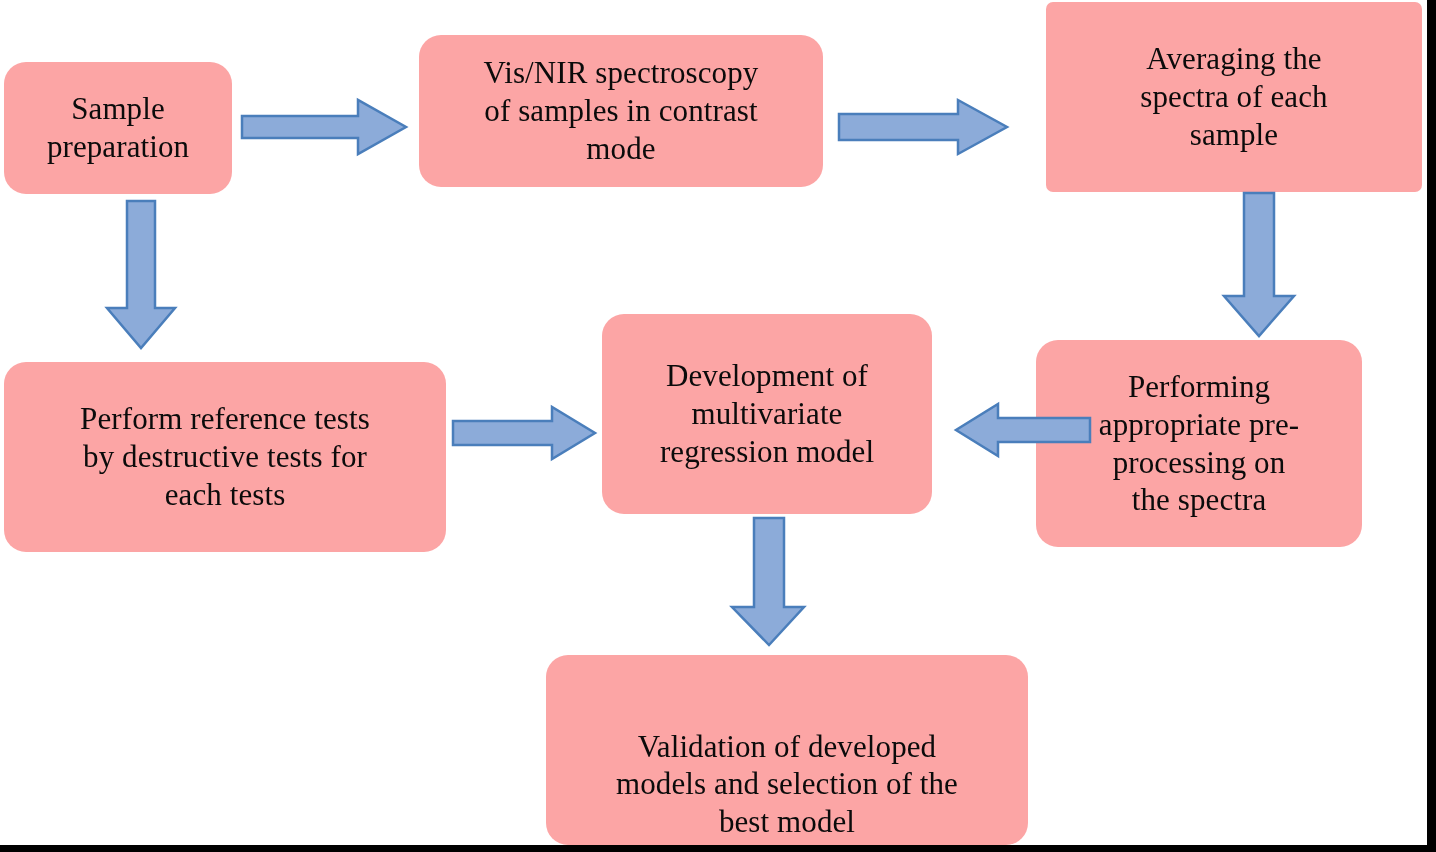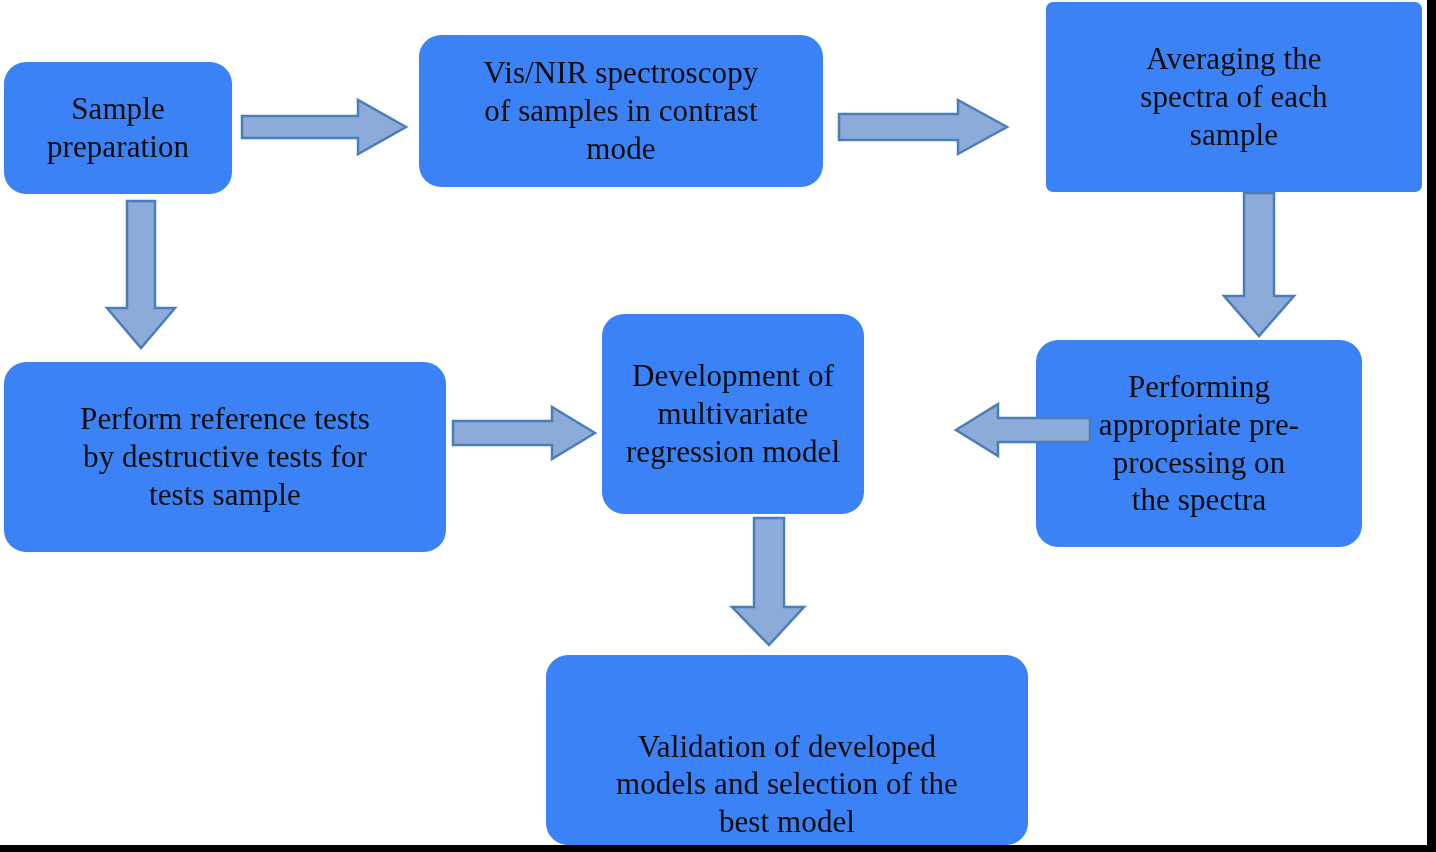--- a/index.html
+++ b/index.html
@@ -10,21 +10,21 @@
   #canvas {
     position: relative;
     width: 1436px;
     height: 852px;
     background: #ffffff;
     overflow: hidden;
     font-family: "Liberation Serif", "DejaVu Serif", serif;
   }
   .node {
     position: absolute;
-    background: #3b82f6;
+    background: #fca5a5;
     border-radius: 22px;
     display: flex;
     align-items: center;
     justify-content: center;
     text-align: center;
     box-sizing: border-box;
     padding: 4px 10px;
   }
   .node .label {
     color: #0b0b0b;
@@ -84,24 +84,24 @@
   <div class="node" style="left:1036px; top:340px; width:326px; height:207px;">
     <span class="label">Performing
 appropriate pre-
 processing on
 the spectra</span>
   </div>
 
   <div class="node" style="left:4px; top:362px; width:442px; height:190px;">
     <span class="label">Perform reference tests
 by destructive tests for
-tests sample</span>
+each tests</span>
   </div>
 
-  <div class="node" style="left:602px; top:314px; width:262px; height:200px;">
+  <div class="node" style="left:602px; top:314px; width:330px; height:200px;">
     <span class="label">Development of
 multivariate
 regression model</span>
   </div>
 
   <div class="node" style="left:546px; top:655px; width:482px; height:190px;align-items:flex-end;">
     <span class="label">Validation of developed
 models and selection of the
 best model</span>
   </div>

